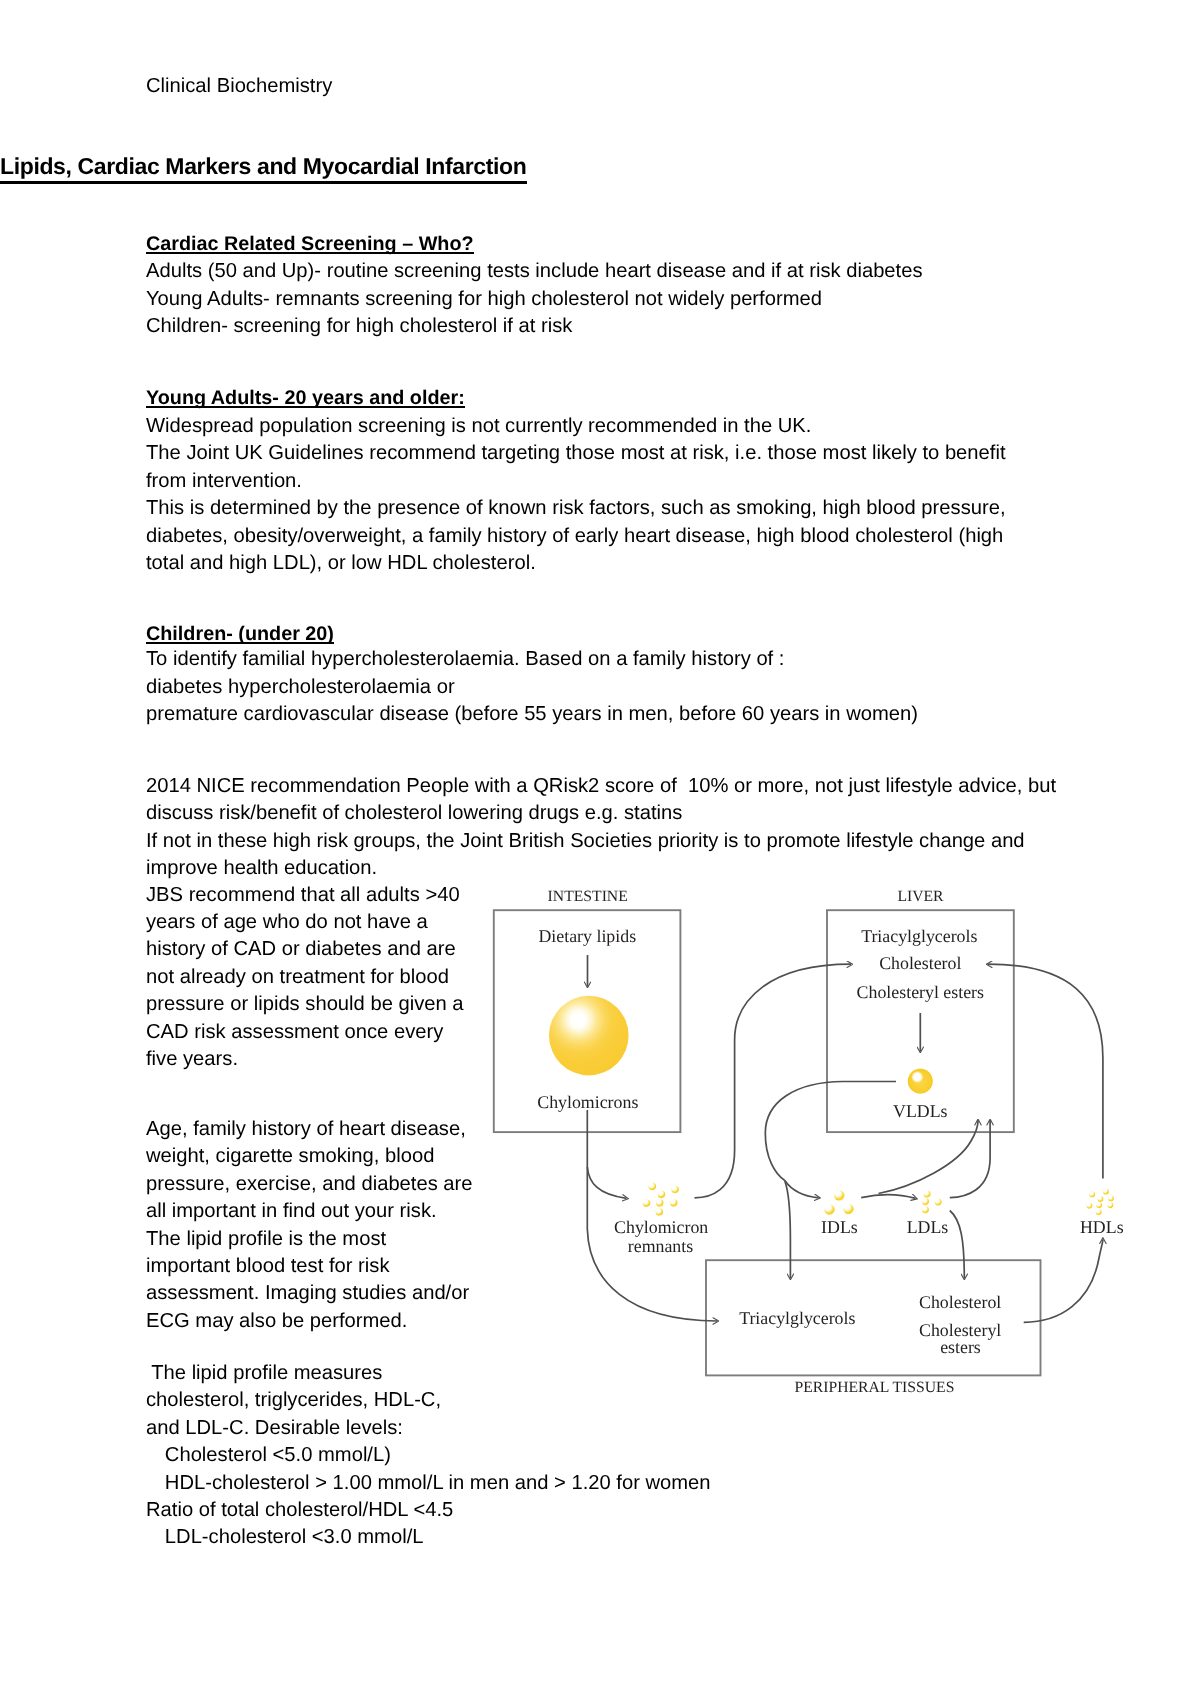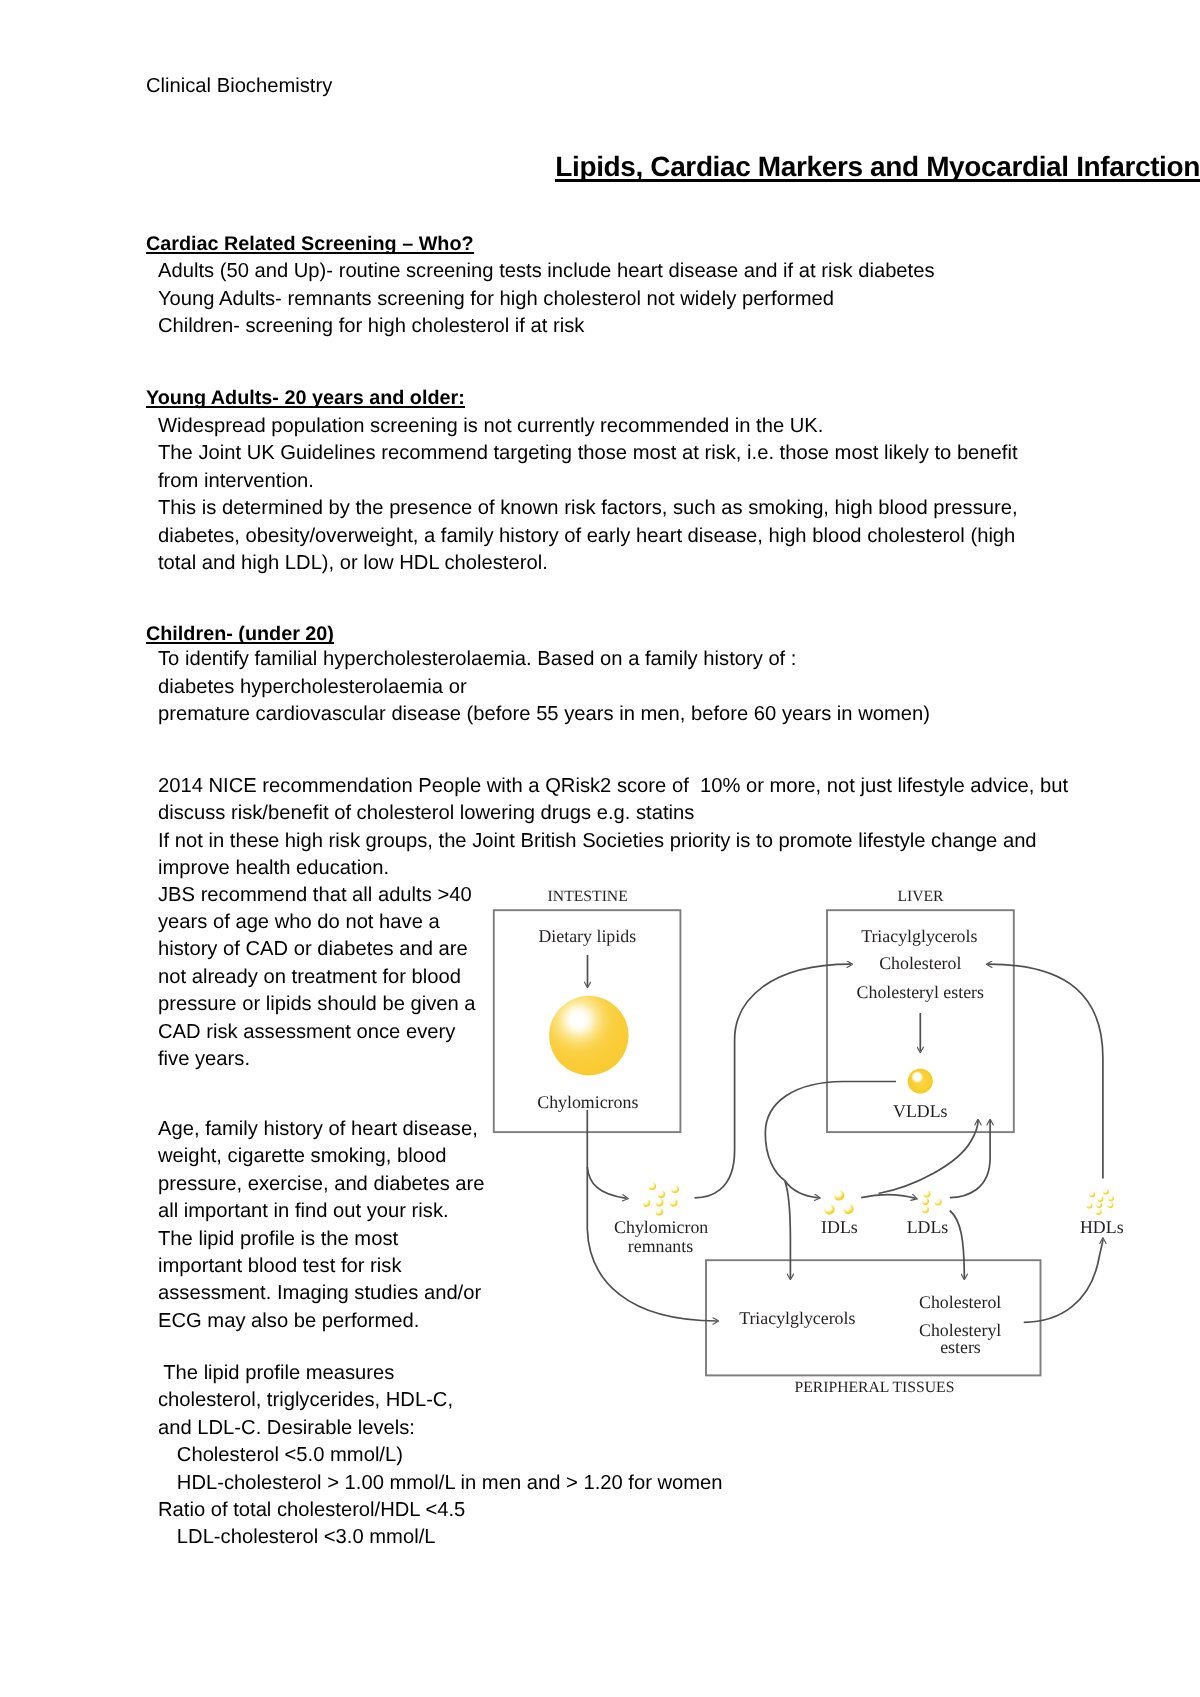--- a/index.html
+++ b/index.html
@@ -3,24 +3,24 @@
 <meta charset="utf-8">
 <title>Clinical Biochemistry</title>
 <style>
   html,body{margin:0;padding:0;background:#ffffff;}
   body{width:1200px;height:1697px;position:relative;overflow:hidden;
        font-family:"Liberation Sans",sans-serif;color:#000;
        -webkit-font-smoothing:antialiased;text-rendering:geometricPrecision;}
   .page{position:absolute;left:0;top:0;width:1176px;height:1697px;background:#fff;}
   .abs{position:absolute;}
   .txt{font-size:20.2px;line-height:27.4px;white-space:pre;}
-  .txt .ln{display:block;margin-left:12px;}
+  .txt .ln{display:block;}
   .indent{text-indent:-3.6px;}
   .hdr{left:146px;top:72.5px;}
-  .doctitle{left:0;top:149.5px;width:1200px;text-align:right;font-size:28px;
+  .doctitle{left:0;top:149.5px;width:1200px;text-align:left;font-size:23px;
             font-weight:bold;line-height:33px;letter-spacing:-0.37px;}
   .doctitle span{position:relative;}
   .doctitle span::after{content:"";position:absolute;left:-0.5px;right:-0.5px;
             top:28px;height:3px;background:#000;}
   .shead{left:146px;font-weight:bold;font-size:19.8px;}
   .shead span{position:relative;text-align:center;}
   .shead span::after{content:"";position:absolute;left:-0.5px;right:-0.5px;
             top:19.4px;height:2px;background:#000;}
   .diagram{left:455px;top:870px;}
   .dl{font-family:"Liberation Serif",serif;fill:#231f20;}

